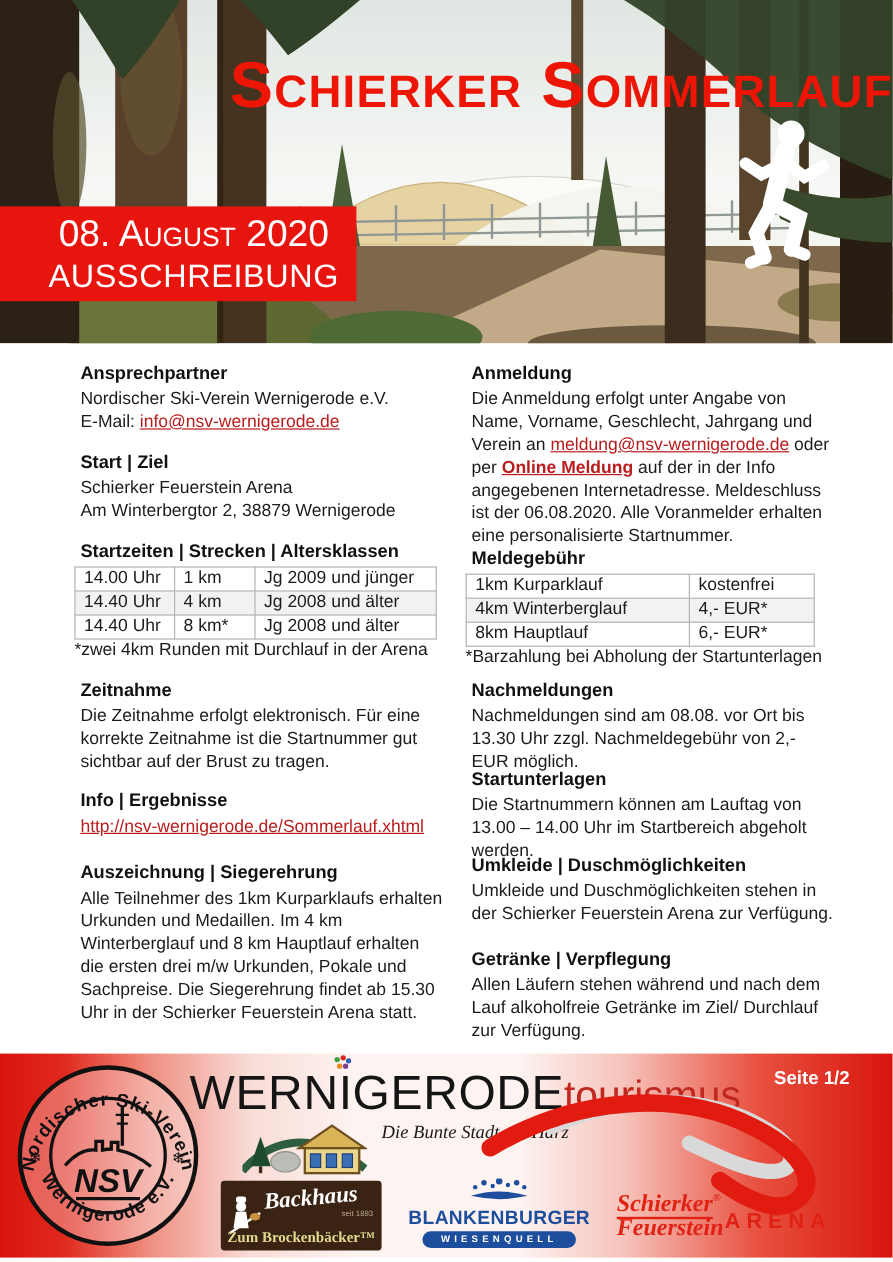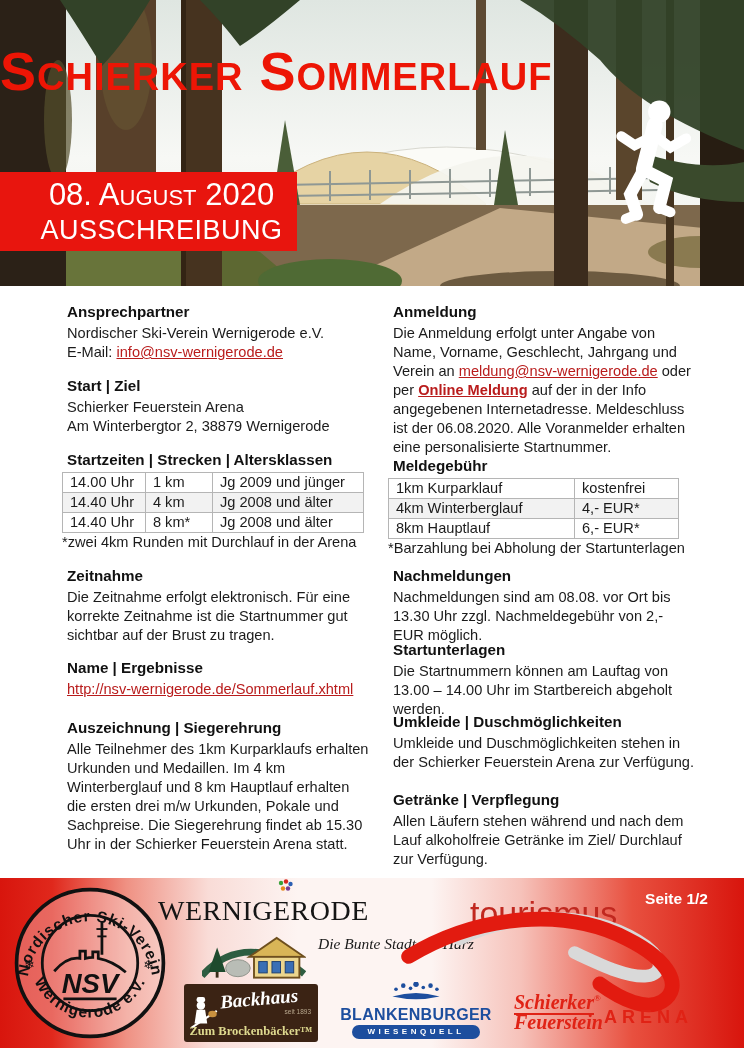--- a/index.html
+++ b/index.html
@@ -2,21 +2,21 @@
 <html><head>
 <meta charset="utf-8">
 <style>
   html,body{margin:0;padding:0;background:#fff}
   .page{position:relative;width:744px;height:1052px;background:#fff;overflow:hidden;
         font-family:"Liberation Sans",sans-serif;color:#1b1b1b}
 
   
   .hero{position:absolute;left:0;top:0;width:744px;height:286px}
   .hero-bg{position:absolute;left:0;top:0;width:100%;height:100%}
-  .hero-title{position:absolute;top:44px;left:0;width:100%;margin:0;text-align:left;
+  .hero-title{position:absolute;top:44px;left:0;width:100%;margin:0;text-align:right;
               font-variant:small-caps;font-weight:700;font-size:54px;line-height:1;
               color:#ed1505;letter-spacing:1px}
   .runner{position:absolute;top:96px;right:46px;width:102px;height:190px}
   .date-box{position:absolute;left:0;top:172px;width:297px;height:79px;background:#e8150e;
             color:#fff;display:flex;flex-direction:column;justify-content:center;
             align-items:center;padding-left:26px;box-sizing:border-box}
   .date-line1{font-variant:small-caps;font-size:31px;line-height:38px}
   .date-line2{font-size:27px;line-height:33px;letter-spacing:.5px}
 
   
@@ -34,22 +34,22 @@
   .tbl-right td:nth-child(1){width:174px}
   .tbl-right td:nth-child(2){width:92px}
   .footnote{margin-top:2px}
 
   
   .footer{position:absolute;left:0;top:878px;width:744px;height:170px;
           background:linear-gradient(90deg,#d8150d 0%,#e0281c 7%,#ef9183 17%,#f9dcd7 28%,
                      #fdf4f2 40%,#fdf4f2 58%,#f6c2ba 70%,#e8503f 85%,#d8150d 100%)}
   .nsv-badge{position:absolute;left:12px;top:7px;width:156px;height:156px}
   .arcText{font-size:17px;font-weight:700;letter-spacing:1px;fill:#111}
-  .w-name{position:absolute;left:158px;top:12px;font-family:Liberation Serif, serif;
-          font-size:28px;line-height:42px;color:#151515;letter-spacing:.5px}
+  .w-name{position:absolute;left:158px;top:12px;font-family:Liberation Sans, sans-serif;
+          font-size:40px;line-height:42px;color:#151515;letter-spacing:.5px}
   .flower{position:absolute;left:277px;top:1px;width:16px;height:14px}
   .tourismus{position:absolute;left:470px;top:17px;font-size:34px;line-height:36px;color:#c1281f}
   .tagline{position:absolute;left:318px;top:57px;font-family:"Liberation Serif",serif;
            font-style:italic;font-size:15.5px;color:#1a1a1a}
   .chalet{position:absolute;left:202px;top:46px;width:104px;height:60px}
   .backhaus{position:absolute;left:184px;top:106px;width:134px;height:58px;
             background:#3b2314;border-radius:3px;overflow:hidden}
   .bk-name{position:absolute;left:36px;top:4px;font-family:"Liberation Serif",serif;
            font-style:italic;font-weight:700;font-size:19px;color:#fff;transform:rotate(-5deg)}
   .bk-seit{position:absolute;right:7px;top:24px;font-size:6.5px;color:#b9a98f}
@@ -193,21 +193,21 @@
       </table>
     <p class="footnote">*zwei 4km Runden mit Durchlauf in der Arena</p>
   </section>
 
   <section class="sec" style="left:67px;top:566px">
     <h3>Zeitnahme</h3>
     <p>Die Zeitnahme erfolgt elektronisch. Für eine korrekte Zeitnahme ist die Startnummer gut sichtbar auf der Brust zu tragen.</p>
   </section>
 
   <section class="sec" style="left:67px;top:658px">
-    <h3>Name | Ergebnisse</h3>
+    <h3>Info | Ergebnisse</h3>
     <p>
       <a class="link" href="#">http://nsv-wernigerode.de/Sommerlauf.xhtml</a>
     </p>
   </section>
 
   <section class="sec" style="left:67px;top:718px">
     <h3>Auszeichnung | Siegerehrung</h3>
     <p>Alle Teilnehmer des 1km Kurparklaufs erhalten Urkunden und Medaillen. Im 4 km Winterberglauf und 8 km Hauptlauf erhalten die ersten drei m/w Urkunden, Pokale und Sachpreise. Die Siegerehrung findet ab 15.30 Uhr in der Schierker Feuerstein Arena statt.</p>
   </section>
 

